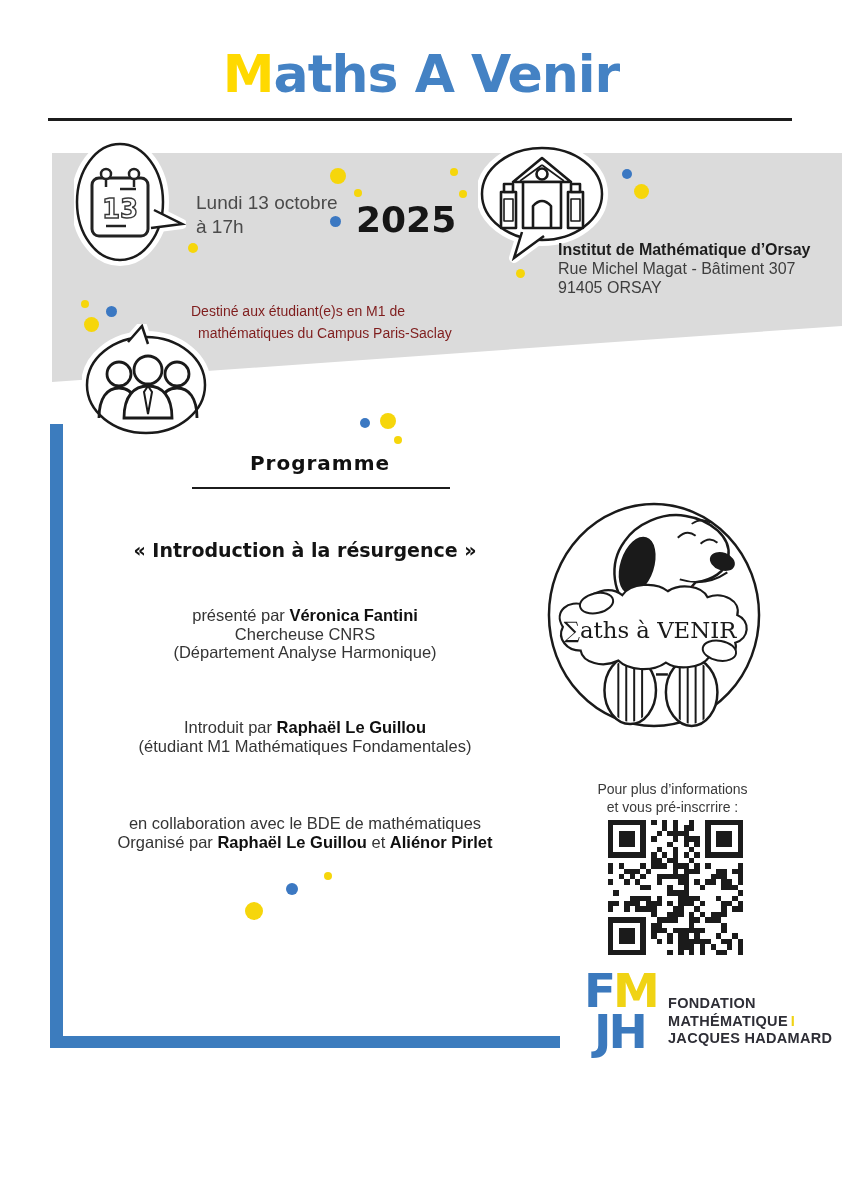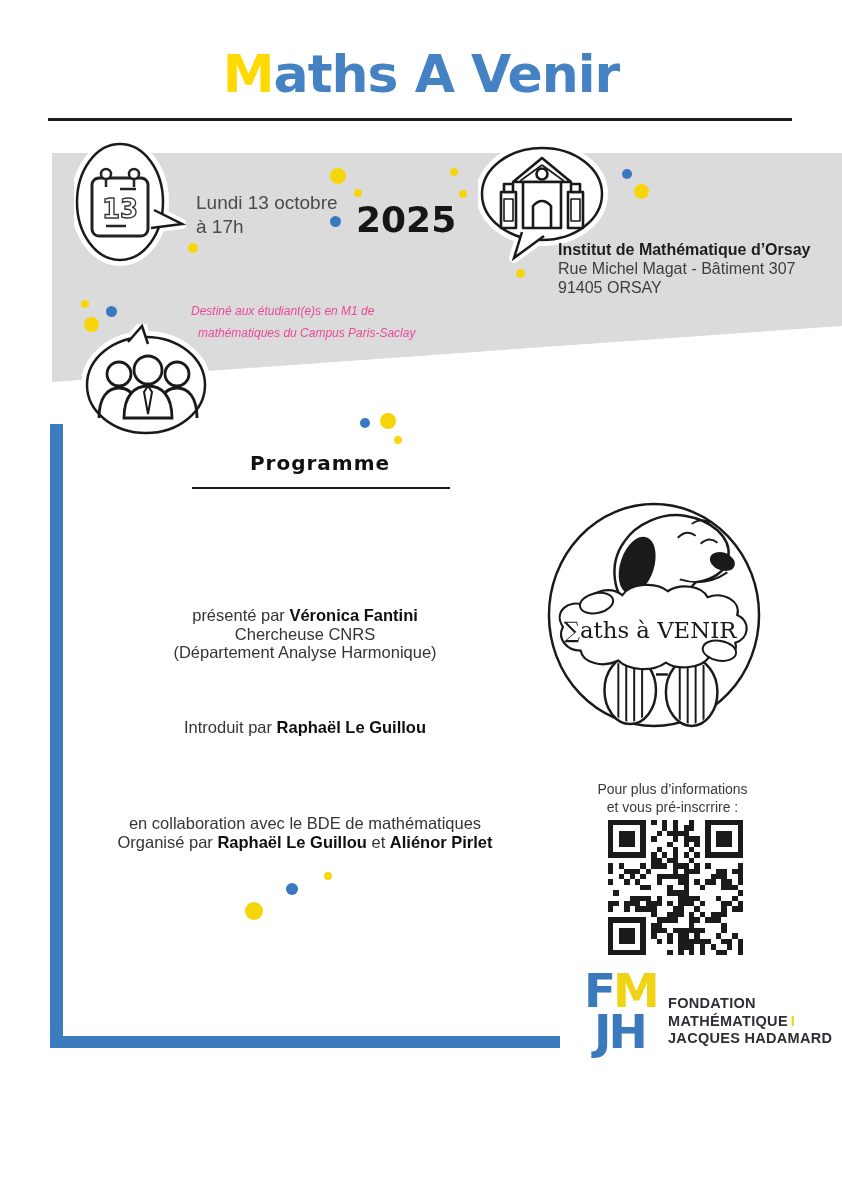--- a/index.html
+++ b/index.html
@@ -11,21 +11,21 @@
          font-family:"DejaVu Sans",sans-serif;font-weight:700;font-size:52px;letter-spacing:-1px;}
   .title .tM{color:#FFD900;}
   .title .tRest{color:#4482C4;}
   .rule{background:#1c1c1c;}
   .band{left:52px;top:153px;width:790px;height:229px;background:#DBDBDB;
         clip-path:polygon(0 0,100% 0,100% 75.5%,0 100%);}
   .datetxt{left:196px;top:191px;font-size:19px;line-height:24px;color:#4b4b4b;}
   .year{left:356px;top:199px;font-family:"DejaVu Sans",sans-serif;font-weight:700;font-size:36px;color:#161616;}
   .venue{left:558px;top:240px;font-size:16px;line-height:19px;color:#3e3e3e;}
   .venue .b{font-weight:700;color:#1d1d1d;}
-  .audience{left:191px;top:300px;font-size:12px;line-height:22px;color:#ec4899;font-style:italic;}
+  .audience{left:191px;top:300px;font-size:14px;line-height:22px;color:#7f1d1d;}
   .audience .ind{padding-left:7px;}
   .vbar{left:50px;top:424px;width:13px;height:624px;background:#3C7CBE;}
   .hbar{left:50px;top:1036px;width:510px;height:12px;background:#3C7CBE;}
   .heading{left:80px;top:451px;width:480px;text-align:center;
            font-family:"DejaVu Sans",sans-serif;font-weight:700;font-size:20px;letter-spacing:1px;color:#111;}
   .talk{left:35px;top:539px;width:540px;text-align:center;
         font-family:"DejaVu Sans",sans-serif;font-weight:700;font-size:19px;color:#141414;}
   .block{left:35px;width:540px;text-align:center;font-size:16.5px;line-height:18.5px;color:#353535;}
   .block .b{font-weight:700;color:#101010;}
   .qrcap{left:580px;top:781px;width:185px;text-align:center;font-size:14px;line-height:17.5px;color:#3a3a3a;}
@@ -140,29 +140,31 @@
     <div>Destiné aux étudiant(e)s en M1 de</div>
     <div class="ind">mathématiques du Campus Paris-Saclay</div>
   </div>
 
   <div class="abs vbar"></div>
   <div class="abs hbar"></div>
 
   <div class="abs heading">Programme</div>
   <div class="abs rule" style="left:192px;top:487px;width:258px;height:2px"></div>
 
+  <div class="abs talk">« Introduction à la résurgence »</div>
 
   <div class="abs block" style="top:606px">
     <div><span>présenté par </span><span class="b">Véronica Fantini</span></div>
     <div>Chercheuse CNRS</div>
     <div>(Département Analyse Harmonique)</div>
   </div>
 
   <div class="abs block" style="top:718px">
     <div><span>Introduit par </span><span class="b">Raphaël Le Guillou</span></div>
+    <div>(étudiant M1 Mathématiques Fondamentales)</div>
   </div>
 
   <div class="abs block" style="top:814px">
     <div>en collaboration avec le BDE de mathématiques</div>
     <div><span>Organisé par </span><span class="b">Raphaël Le Guillou</span><span> et </span><span class="b">Aliénor Pirlet</span></div>
   </div>
 
   <svg class="abs" style="left:545px;top:500px" width="218" height="230" viewBox="0 0 220 232">
     <ellipse cx="110" cy="116" rx="106" ry="112" fill="#fff" stroke="#1a1a1a" stroke-width="2.5"></ellipse>
     <g>

